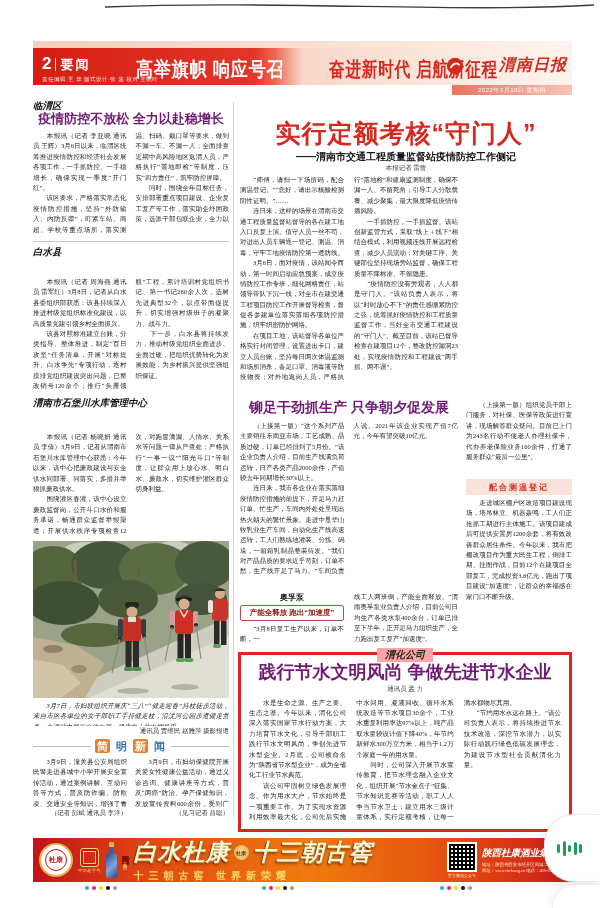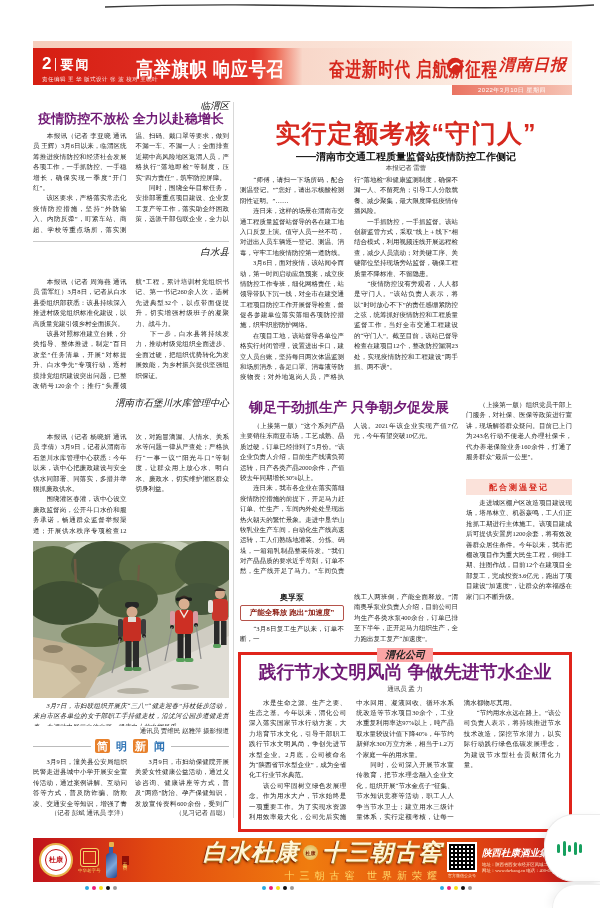--- a/index.html
+++ b/index.html
@@ -18,21 +18,21 @@
   .slogan.red{color:#d6281e;transform:scaleX(.78);}
   .masthead{display:flex;align-items:center;gap:3px;}
   .masthead-name{font-size:16px;font-weight:900;font-style:italic;color:#d6281e;letter-spacing:1px;margin-left:32px;}
   .datebar{background:linear-gradient(90deg,#ea7361,#f6c4b5);color:#fff;font-size:6px;
            font-family:"Liberation Sans",sans-serif;display:flex;align-items:center;justify-content:center;letter-spacing:.5px;}
   
   .smalltext{font-size:6.5px;line-height:1.6;text-align:justify;color:#1d1d1d;white-space:pre-wrap;
              font-family:"Liberation Serif",serif;overflow:hidden;}
   .cols2{column-count:2;column-gap:9px;column-fill:auto;}
   .cols3{column-count:3;column-gap:10px;column-fill:auto;}
-  .kicker{font-weight:normal;font-style:italic;font-size:9.5px;text-align:right;color:#111;line-height:1;}
+  .kicker{font-weight:bold;font-style:italic;font-size:9.5px;text-align:left;color:#111;line-height:1;}
   .headline{font-family:"Liberation Sans",sans-serif;font-weight:900;text-align:center;color:#701a75;line-height:1.15;white-space:nowrap;}
   .hrule{border-top:1px solid #c9c9c9;}
   .vrule{width:1px;background:#d8d8d8;}
   .byline{font-size:6.5px;color:#444;text-align:center;}
   .byline-right{font-size:6.5px;color:#333;text-align:right;}
   
   .kickerbar{background:#f9ded2;display:flex;align-items:center;gap:4px;padding:0 5px;}
   .kickerbar-text{color:#d6281e;font-weight:900;font-size:9.5px;letter-spacing:1.5px;font-family:"Liberation Sans",sans-serif;}
   .slashes{display:flex;gap:2px;}
   .slashes span{display:block;width:3px;height:9px;background:#d6281e;transform:skewX(-28deg);}
@@ -63,27 +63,27 @@
                border:1px solid #c01318;border-radius:50%;width:20px;height:20px;display:flex;align-items:center;justify-content:center;}
   .sealwrap{display:flex;flex-direction:column;align-items:center;flex:none;}
   .seal{width:17px;height:17px;border:1.5px solid #f5d264;border-radius:3px;box-shadow:inset 0 0 0 2px #c8161d,inset 0 0 0 3px #f5d264;}
   .seal-label{font-size:4.5px;color:#f5d264;margin-top:1px;white-space:nowrap;}
   .bottle{width:11px;height:36px;flex:none;position:relative;}
   .bottle .cap{position:absolute;top:0;left:3px;width:5px;height:5px;background:#e8b34b;border-radius:1px;}
   .bottle .neck{position:absolute;top:5px;left:3.5px;width:4px;height:7px;background:#3a5da8;}
   .bottle .body{position:absolute;top:11px;left:0;width:11px;height:25px;border-radius:4px 4px 3px 3px;
                 background:linear-gradient(135deg,#24468f,#7fa8d9 55%,#24468f);}
   .ribbon{writing-mode:vertical-rl;font-size:4.5px;color:#f5d264;background:#8f1007;padding:2px 1px;flex:none;letter-spacing:1px;}
-  .adtitle{flex:1;display:flex;flex-direction:column;align-items:flex-end;min-width:0;}
+  .adtitle{flex:1;display:flex;flex-direction:column;align-items:flex-start;min-width:0;}
   .adtitle-row{display:flex;align-items:center;gap:4px;white-space:nowrap;}
   .brush{font-style:italic;font-weight:900;font-size:23px;color:#fff6d8;letter-spacing:1px;
          text-shadow:1px 1px 0 #b07c1f,-1px 1px 1px #731b00,0 2px 3px rgba(80,15,0,.55);}
   .medal{width:15px;height:15px;border-radius:50%;background:radial-gradient(circle,#f9e6a6,#d7a93c);
          color:#7a1d00;font-size:5px;font-weight:bold;display:flex;align-items:center;justify-content:center;flex:none;}
-  .adtagline{font-size:10px;font-weight:normal;color:#ffd969;letter-spacing:5px;margin-top:1px;white-space:nowrap;}
+  .adtagline{font-size:10px;font-weight:bold;color:#ffd969;letter-spacing:5px;margin-top:1px;white-space:nowrap;}
   .qrwrap{display:flex;flex-direction:column;align-items:center;flex:none;}
   .qr{width:26px;height:26px;background:#fff;padding:2px;}
   .qr .pat{width:100%;height:100%;
     background:repeating-linear-gradient(0deg,#000 0 2px,transparent 2px 4px),
                repeating-linear-gradient(90deg,#000 0 2px,#fff 2px 4px);}
   .qr-caption{font-size:4px;color:#ffe9c9;margin-top:1px;white-space:nowrap;}
   .adcompany{width:96px;flex:none;color:#fff;}
   .adcompany .name{font-size:9.5px;font-weight:900;font-style:italic;white-space:nowrap;}
   .adcompany .line{font-size:4.4px;color:#ffe9c9;margin-top:1.5px;white-space:nowrap;overflow:hidden;}
   .dots-group{display:flex;gap:3px;}

